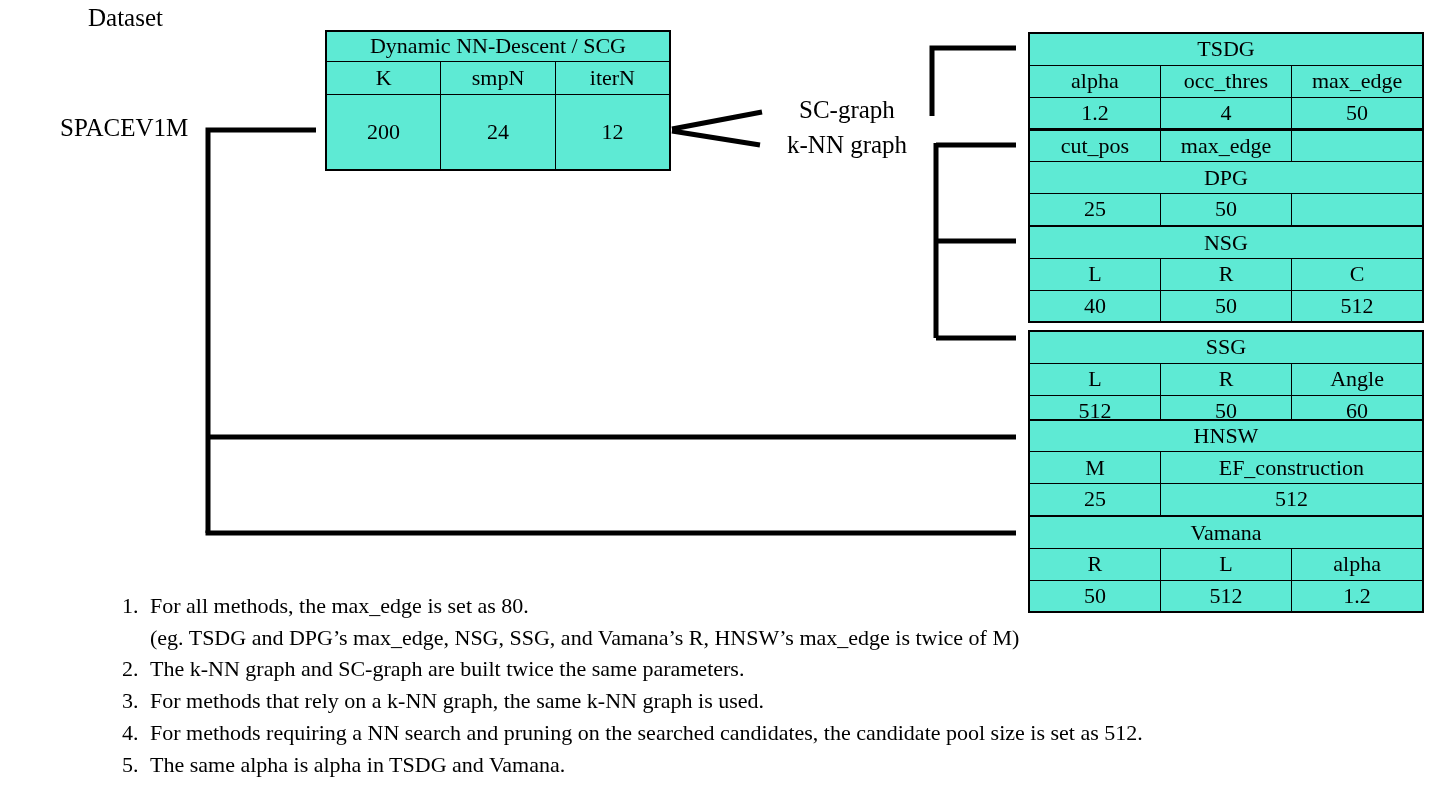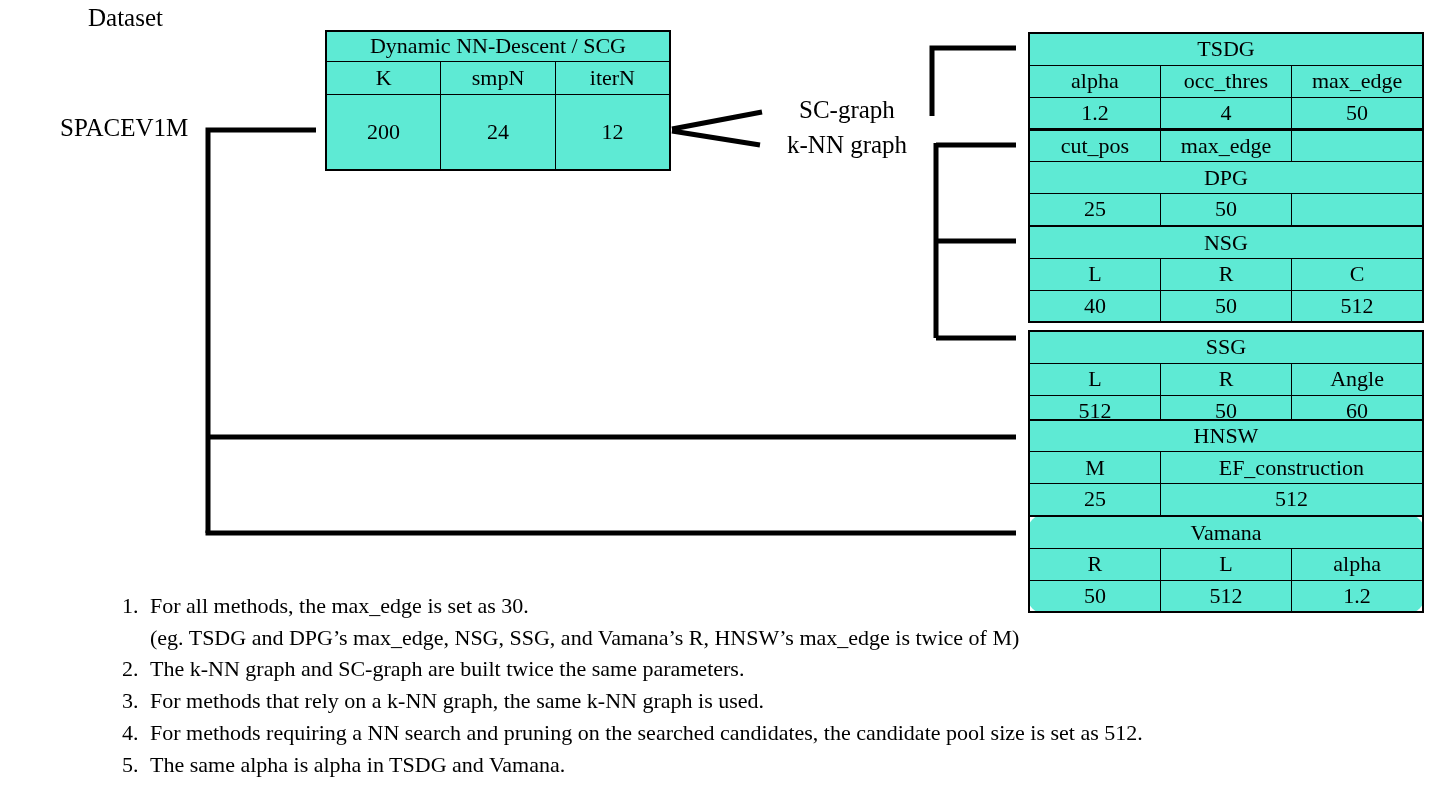--- a/index.html
+++ b/index.html
@@ -161,21 +161,21 @@
         <td>M</td>
         <td colspan="2">EF_construction</td>
       </tr>
       <tr>
         <td>25</td>
         <td colspan="2">512</td>
       </tr>
     </tbody>
   </table>
 
-  <table class="method-table" style="top:515.3px;border-radius:15px;">
+  <table class="method-table" style="top:515.3px;">
     <tbody>
       <tr>
           <td colspan="3">Vamana</td>
         </tr>
       <tr>
         <td>R</td>
         <td>L</td>
         <td>alpha</td>
       </tr>
       <tr>
@@ -183,21 +183,21 @@
         <td>512</td>
         <td>1.2</td>
       </tr>
     </tbody>
   </table>
 
   <div class="notes">
     <div class="note">
       <span class="note-num">1.</span>
       <div class="note-text">
-        <div>For all methods, the max_edge is set as 30.</div>
+        <div>For all methods, the max_edge is set as 80.</div>
         <div>(eg. TSDG and DPG’s max_edge, NSG, SSG, and Vamana’s R, HNSW’s max_edge is twice of M)</div>
       </div>
     </div>
     <div class="note">
       <span class="note-num">2.</span>
       <div class="note-text">
         <div>The k-NN graph and SC-graph are built twice the same parameters.</div>
       </div>
     </div>
     <div class="note">

